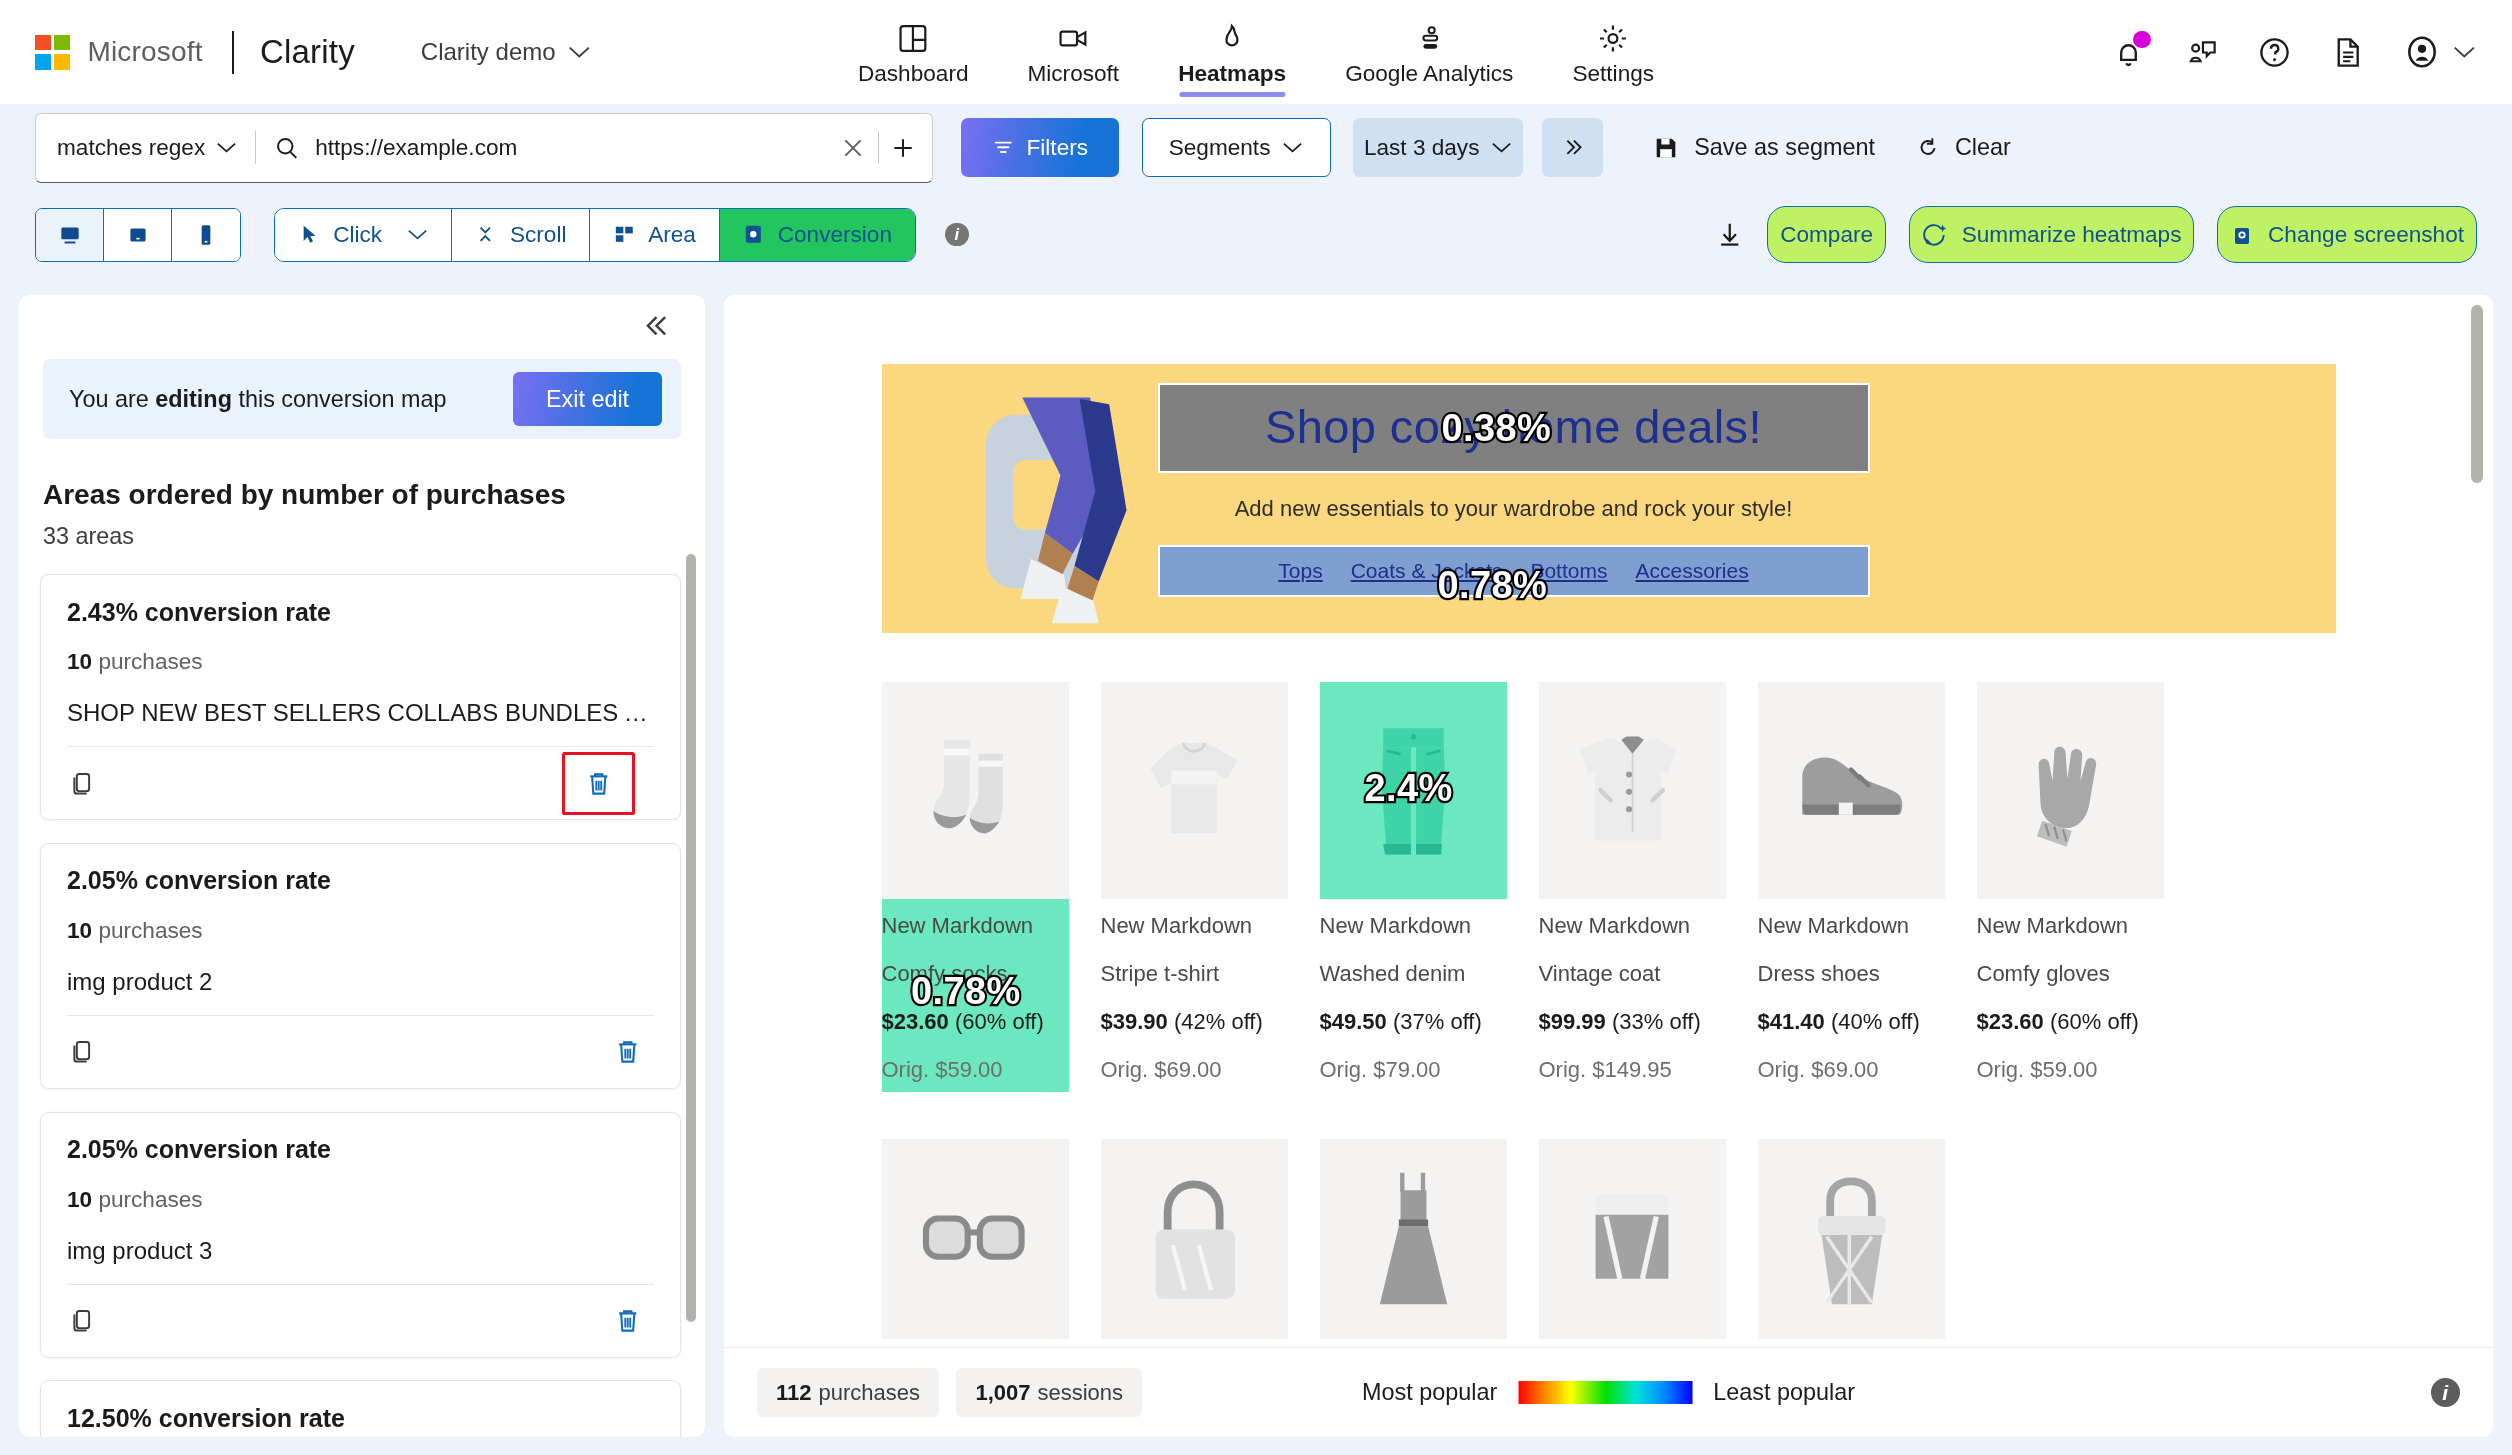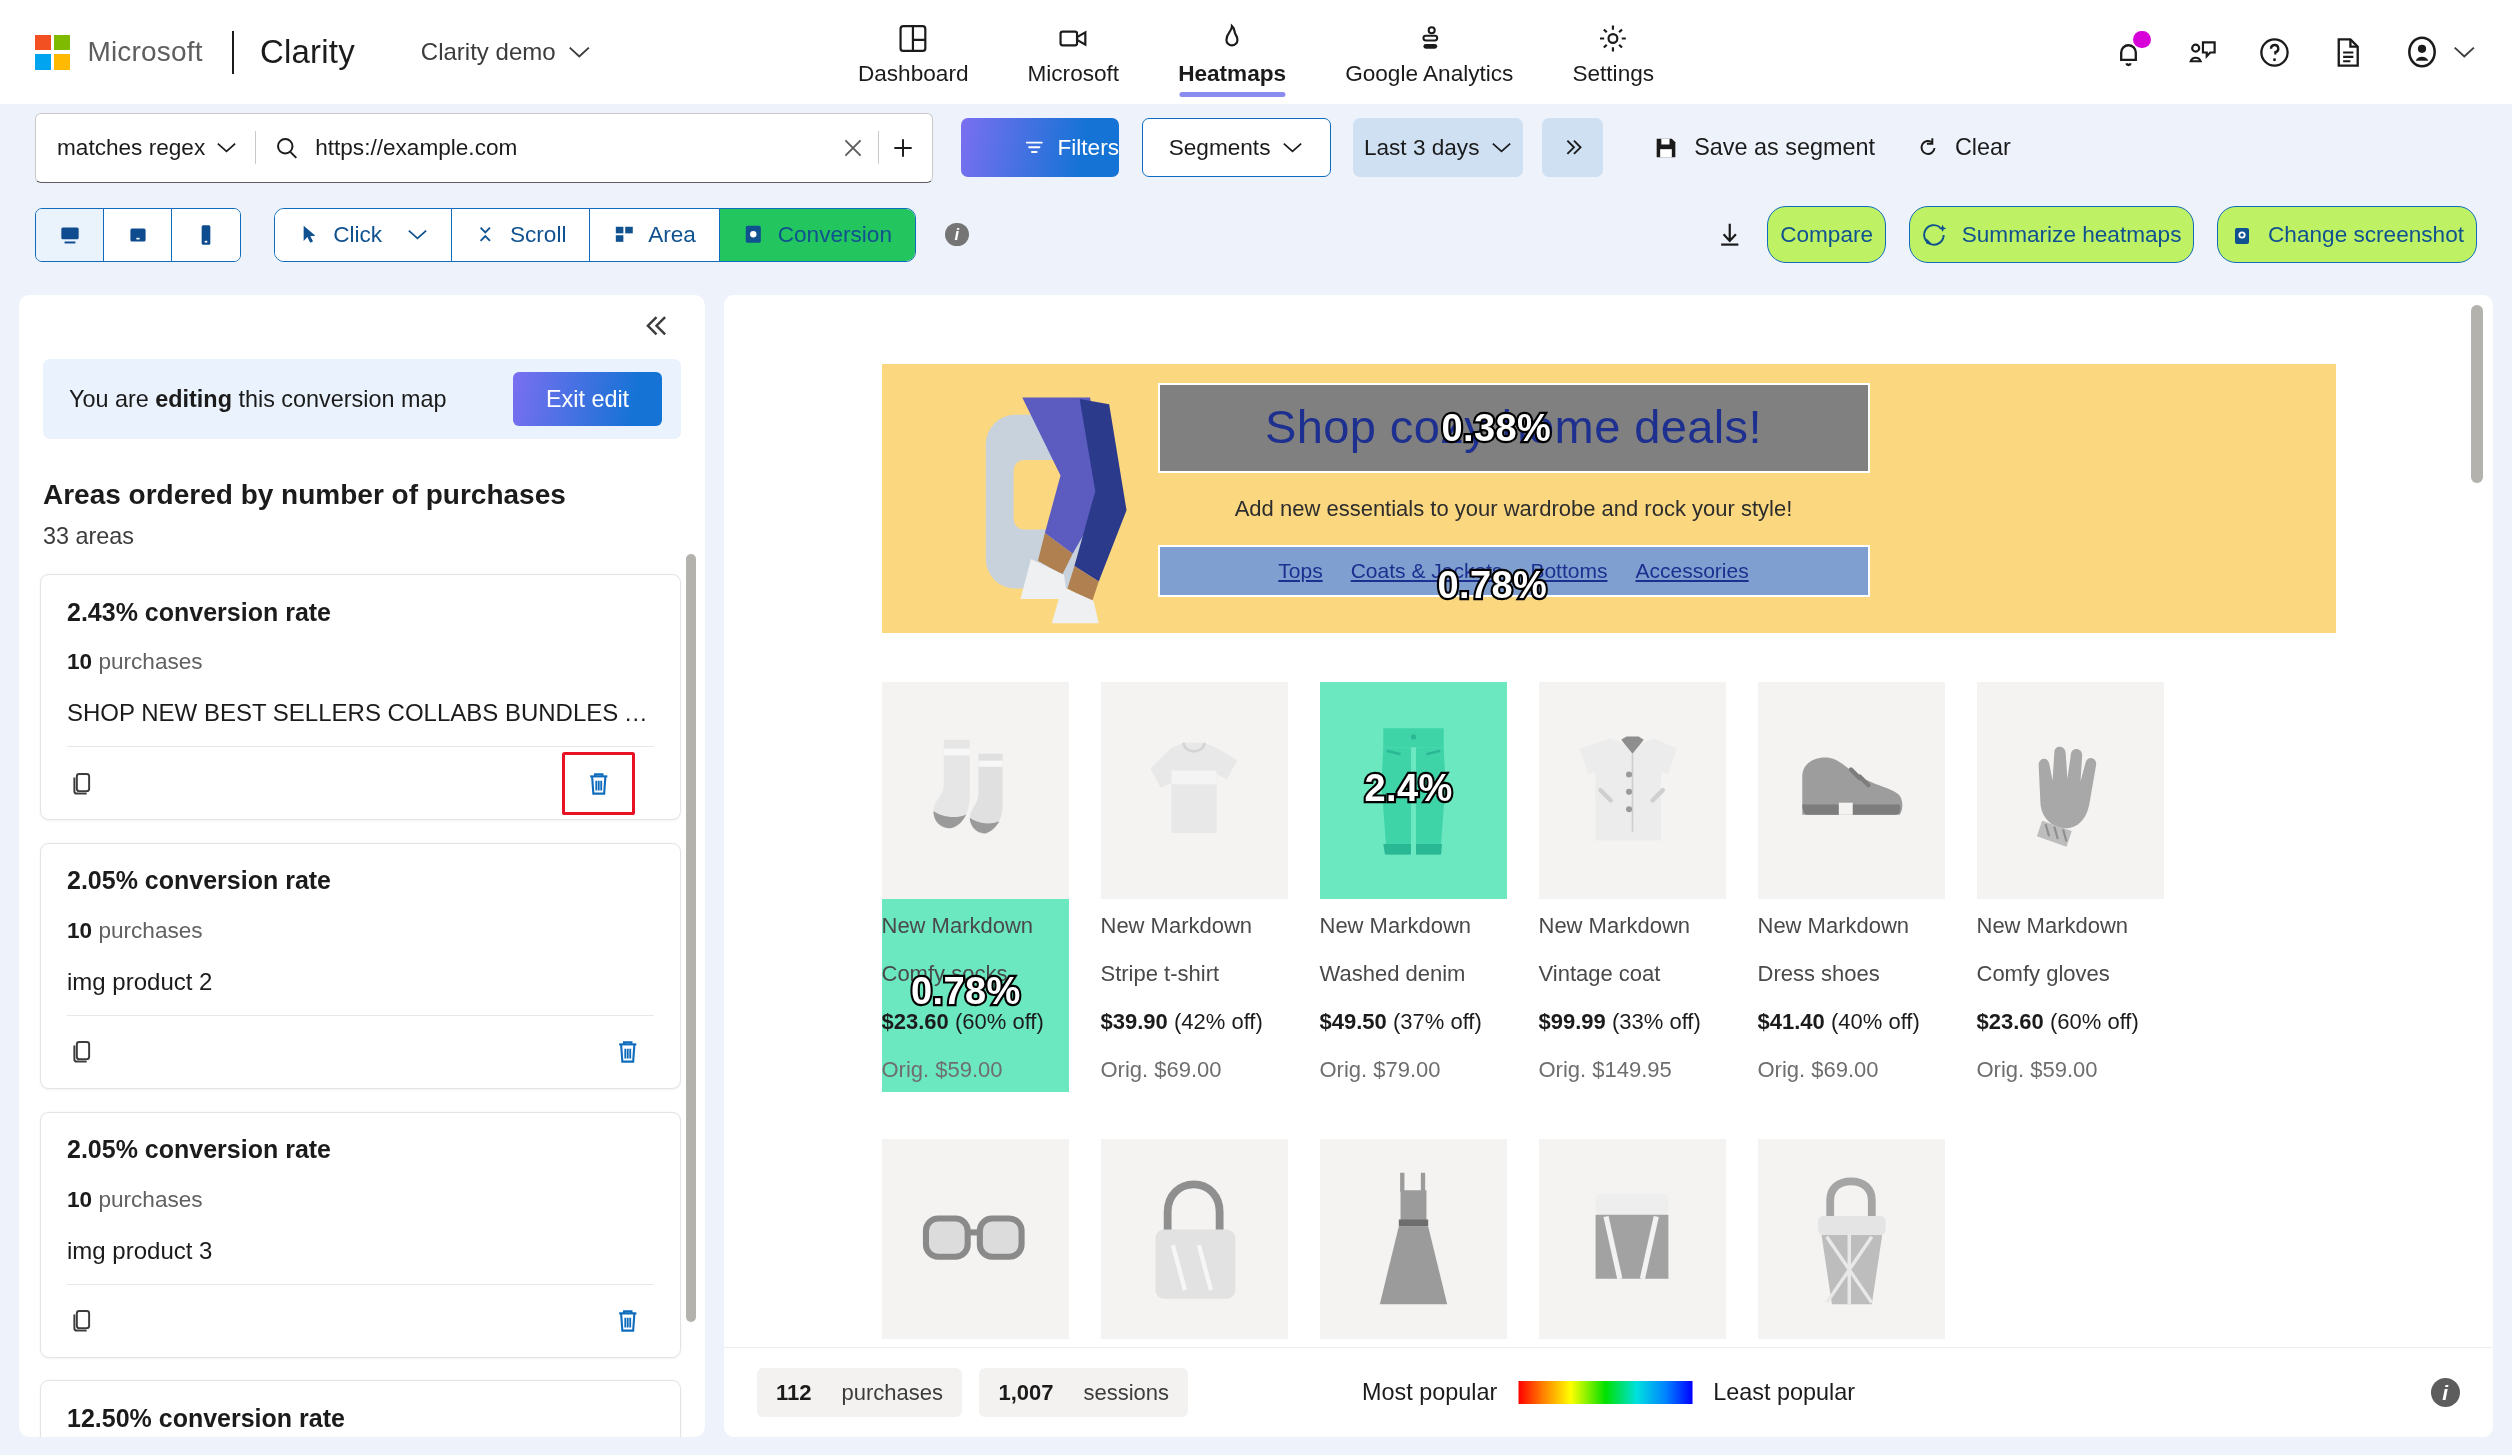--- a/index.html
+++ b/index.html
@@ -48,21 +48,21 @@
     display: flex; align-items: center; height: 70px; background: #fff;
     border: 0.9px solid #c9c9c9; border-bottom: 1.7px solid #5e5e5e; border-radius: 6px;
     padding: 0 15.6px 0 21px; width: 898px;
   }
   .regexsel { display: flex; align-items: center; gap: 11.3px; font-size: 22.6px; color: #1b1b1b; cursor: pointer; }
   .vline { width: 0.9px; height: 33px; background: #c9c9c9; margin: 0 17.4px; }
   .urlinput { flex: 1; font-size: 22.6px; color: #1b1b1b; font-family: "Liberation Sans", sans-serif; border: none; outline: none; background: transparent; }
   .ic-btn { cursor: pointer; display: flex; align-items: center; justify-content: center; }
 
   .btn { display: flex; align-items: center; justify-content: center; gap: 12px; cursor: pointer; font-size: 22.6px; border-radius: 7px; height: 59px; }
-  .btn-filters { width: 158px; background: linear-gradient(100deg, #7a6ff0 0%, #1673d6 75%); color: #fff; margin-left: 28px; justify-content: flex-end; }
+  .btn-filters { width: 158px; background: linear-gradient(100deg, #7a6ff0 0%, #1673d6 75%); color: #fff; margin-left: 28px; }
   .btn-segments { width: 189px; background: #fff; border: 1.7px solid #0f6cbd; color: #1b1b1b; margin-left: 22.6px; }
   .btn-date { width: 170px; background: #cfe0f3; color: #1b1b1b; margin-left: 22.6px; }
   .btn-more { width: 61px; background: #cfe0f3; color: #1b1b1b; margin-left: 19px; font-size: 24px; }
   .plainbtn { display: flex; align-items: center; gap: 14px; cursor: pointer; font-size: 23.4px; color: #1b1b1b; }
 
   
   .toolbar { height: 87px; display: flex; align-items: center; padding: 0 35px; }
   .devgroup { display: flex; border: 1.7px solid #0f6cbd; border-radius: 7px; overflow: hidden; height: 54px; }
   .devbtn { width: 68px; display: flex; align-items: center; justify-content: center; cursor: pointer; background: #fff; border-right: 0.9px solid #0f6cbd; }
   .devbtn:last-child { border-right: none; }
@@ -122,21 +122,21 @@
   .pprice b { font-weight: 700; }
   .porig { font-size: 22px; color: #6e6e6e; margin-top: 22px; padding-bottom: 8.7px; }
 
   .ovl {
     position: absolute; font-size: 38px; font-weight: 700; color: #fff;
     -webkit-text-stroke: 4.3px #000; paint-order: stroke fill; letter-spacing: 0.4px;
     white-space: nowrap; pointer-events: none;
   }
 
   .statusbar { height: 90px; border-top: 0.9px solid #eee; display: flex; align-items: center; padding: 0 33px; background: #fff; position: relative; }
-  .pill { background: #f3f2f1; border-radius: 6px; height: 49px; display: flex; align-items: center; padding: 0 19px; font-size: 22px; color: #3c3c3c; margin-right: 17.4px; gap: 23px; }
+  .pill { background: #f3f2f1; border-radius: 6px; height: 49px; display: flex; align-items: center; padding: 0 19px; font-size: 22px; color: #3c3c3c; margin-right: 17.4px; }
   .pill b { color: #1b1b1b; font-weight: 700; margin-right: 7px; }
   .legend { position: absolute; left: 50%; transform: translateX(-50%); display: flex; align-items: center; gap: 21px; }
   .legend-label { font-size: 23.4px; color: #1b1b1b; }
   .legend-bar { width: 174px; height: 22.6px; background: linear-gradient(90deg,#ff0000 0%,#ff7f00 14%,#ffff00 30%,#00e000 50%,#00e0e0 68%,#0080ff 85%,#0000ff 100%); }
   .st-info { margin-left: auto; width: 29.5px; height: 29.5px; border-radius: 50%; background: #5d5d5d; color: #fff; display: flex; align-items: center; justify-content: center; font-size: 21px; font-style: italic; font-weight: bold; cursor: pointer; }
   .mp-scroll { position: absolute; right: 10.4px; top: 10.4px; width: 12px; height: 178px; background: #b4b2ad; border-radius: 6px; cursor: pointer; }
 </style>
 </head>
 <body>
 

